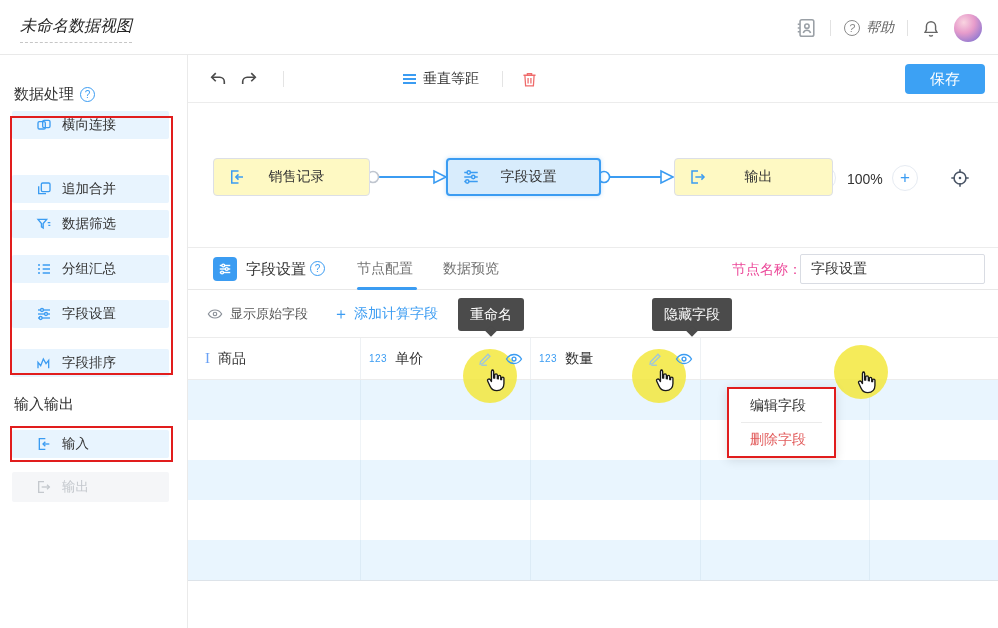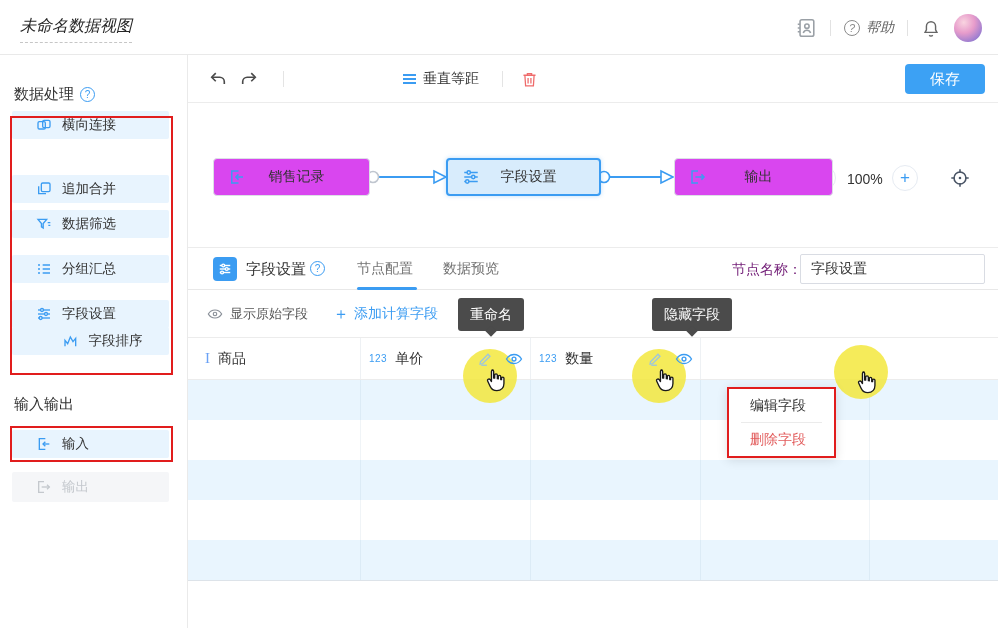--- a/index.html
+++ b/index.html
@@ -33,33 +33,33 @@
   .v-div { position:absolute; top:16px; width:1px; height:16px; background:#e4e4e4; }
   .bars-v { display:flex; gap:2px; } .bars-v i { width:2px; height:12px; background:#3b9cf2; }
   .bars-h { display:flex; flex-direction:column; gap:2px; } .bars-h i { width:13px; height:2px; background:#3b9cf2; }
   .btn-save { position:absolute; left:717px; top:9px; width:80px; height:30px; background:#3ca1f4; color:#fff; font-size:15px; border:none; border-radius:4px; cursor:pointer; }
 
   .m-canvas { position:absolute; left:0; top:48px; width:810px; height:144px; }
   .zoom-circle { position:absolute; top:62px; width:26px; height:26px; border:1px solid #e6ebf2; border-radius:50%; color:#3b9cf2; font-size:17px; line-height:23px; text-align:center; cursor:pointer; background:#fff; }
   .zoom-level { position:absolute; top:68px; font-size:14px; color:#333; }
   .locate { position:absolute; top:64px; cursor:pointer; }
 
-  .node { position:absolute; top:55px; height:38px; background:#d946ef; border:1px solid #dcdfe6; border-radius:4px; display:flex; align-items:center; font-size:14px; color:#333; cursor:pointer; }
+  .node { position:absolute; top:55px; height:38px; background:#fef9c3; border:1px solid #dcdfe6; border-radius:4px; display:flex; align-items:center; font-size:14px; color:#333; cursor:pointer; }
   .node .n-icon { margin-left:14px; display:flex; }
   .node .n-label { flex:1; text-align:center; margin-right:22px; }
   .node.selected { background:#d8ecfc; border:2px solid #3b9cf2; box-shadow:0 0 4px rgba(59,156,242,.35); }
   .links { position:absolute; left:0; top:0; width:810px; height:144px; pointer-events:none; }
 
   .panel-head { position:absolute; left:0; top:192px; width:810px; height:43px; border-top:1px solid #ececec; border-bottom:1px solid #e8e8e8; }
   .p-icon { position:absolute; left:25px; top:9px; width:24px; height:24px; background:#3b9cf2; border-radius:4px; display:flex; align-items:center; justify-content:center; }
   .p-title { position:absolute; left:58px; top:12px; font-size:15px; color:#333; }
   .p-q { position:absolute; left:122px; top:13px; }
   .tab { position:absolute; top:12px; font-size:14px; color:#737373; cursor:pointer; }
   .tab-underline { position:absolute; left:169px; top:39px; width:60px; height:3px; background:#3b9cf2; border-radius:2px; }
-  .nn-label { position:absolute; left:544px; top:13px; font-size:14px; color:#701a75; }
+  .nn-label { position:absolute; left:544px; top:13px; font-size:14px; color:#ec4899; }
   .nn-input { position:absolute; left:612px; top:6px; width:185px; height:30px; border:1px solid #d9dce3; border-radius:2px; font-size:14px; color:#333; padding-left:10px; font-family:"Liberation Sans", sans-serif; }
 
   .sub-toolbar { position:absolute; left:0; top:235px; width:810px; height:48px; border-bottom:1px solid #ececec; }
   .show-orig { position:absolute; left:19px; top:0; height:48px; display:flex; align-items:center; gap:7px; font-size:13px; color:#555; cursor:pointer; }
   .add-calc { position:absolute; left:145px; top:0; height:48px; display:flex; align-items:center; gap:5px; font-size:14px; color:#3b9cf2; cursor:pointer; }
   .add-calc .plus { font-size:16px; }
 
   .table-head { position:absolute; left:0; top:283px; width:810px; height:42px; display:grid; grid-template-columns:173px 170px 170px 169px 1fr; border-bottom:1px solid #ececec; }
   .th { position:relative; display:flex; align-items:center; gap:8px; padding-left:8px; border-right:1px solid #eef1f4; font-size:14px; color:#333; }
   .th:first-child { padding-left:17px; }
@@ -155,21 +155,21 @@
       <svg width="16" height="16" viewBox="0 0 24 24" fill="#fff" stroke="#3b9cf2" stroke-width="2">
         <path d="M3 6h18"></path>
           <circle cx="9" cy="6" r="2.2"></circle>
         <path d="M3 12h18"></path>
           <circle cx="15" cy="12" r="2.2"></circle>
         <path d="M3 18h18"></path>
           <circle cx="7" cy="18" r="2.2"></circle>
       </svg>
       <span>字段设置</span>
     </div>
-    <div class="sb-item" style="top:272px;justify-content:center;">
+    <div class="sb-item" style="top:294px;">
       <svg width="16" height="16" viewBox="0 0 24 24" fill="none" stroke="#3b9cf2" stroke-width="2">
         <path d="M3 20V11l4 5 4-10 4 7 4-5v12"></path>
       </svg>
       <span>字段排序</span>
     </div>
     <div class="red-box" style="left:10px; top:61px; width:163px; height:259px;"></div>
 
     <div class="sb-sec" style="top:340px;">
       <span>输入输出</span>
     </div>

